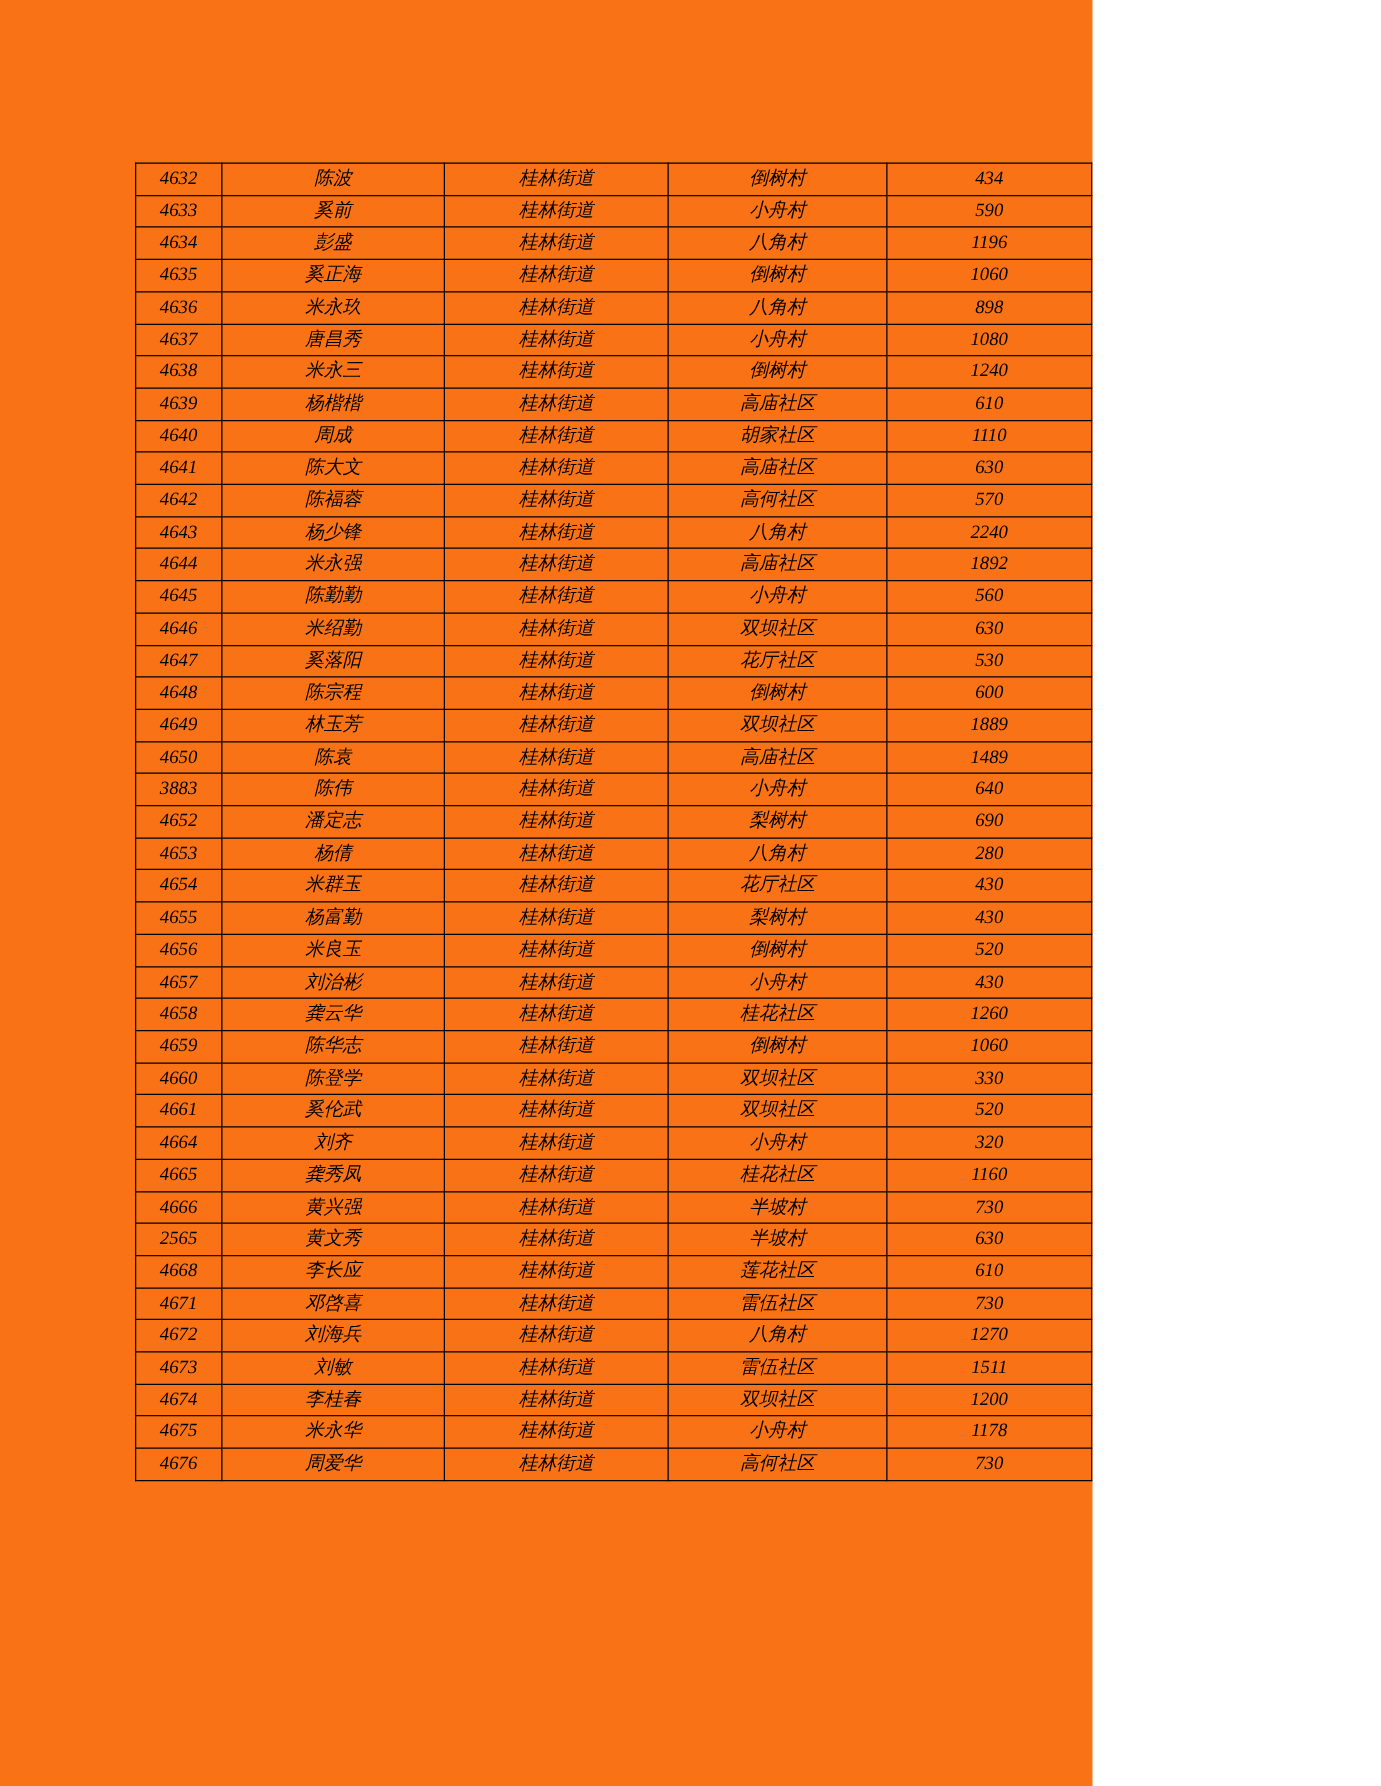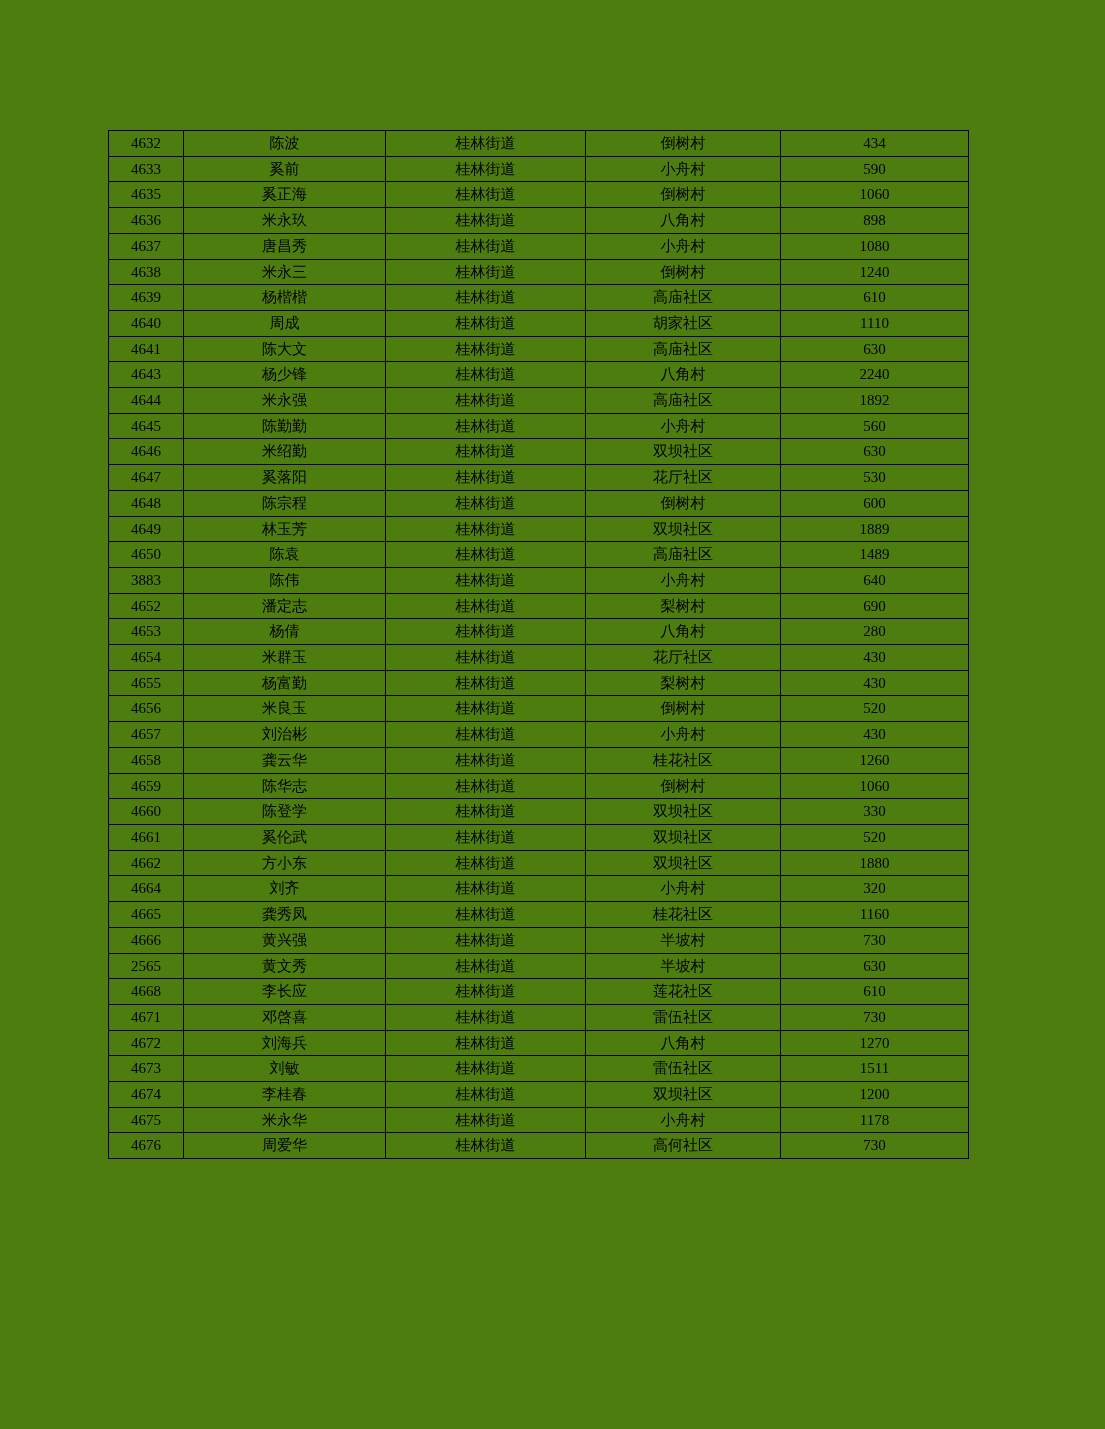--- a/index.html
+++ b/index.html
@@ -8,24 +8,25 @@
     background: #ffffff;
   }
   body {
     width: 1105px;
     height: 1429px;
     font-family: "Liberation Serif", "DejaVu Serif", serif;
     color: #000000;
   }
   .page {
     position: relative;
-    width: 1105px;
+    width: 874px;
     height: 1429px;
-    background: #4d7c0f;
+    background: #f97316;
     overflow: hidden;
+    font-style: italic;
   }
   table.doc-table {
     position: absolute;
     left: 108px;
     top: 130px;
     border-collapse: collapse;
     table-layout: fixed;
   }
   table.doc-table td {
     border: 1px solid #000000;
@@ -65,20 +66,27 @@
           <td>434</td>
         </tr>
         <tr>
           <td>4633</td>
           <td>奚前</td>
           <td>桂林街道</td>
           <td>小舟村</td>
           <td>590</td>
         </tr>
         <tr>
+          <td>4634</td>
+          <td>彭盛</td>
+          <td>桂林街道</td>
+          <td>八角村</td>
+          <td>1196</td>
+        </tr>
+        <tr>
           <td>4635</td>
           <td>奚正海</td>
           <td>桂林街道</td>
           <td>倒树村</td>
           <td>1060</td>
         </tr>
         <tr>
           <td>4636</td>
           <td>米永玖</td>
           <td>桂林街道</td>
@@ -114,20 +122,27 @@
           <td>1110</td>
         </tr>
         <tr>
           <td>4641</td>
           <td>陈大文</td>
           <td>桂林街道</td>
           <td>高庙社区</td>
           <td>630</td>
         </tr>
         <tr>
+          <td>4642</td>
+          <td>陈福蓉</td>
+          <td>桂林街道</td>
+          <td>高何社区</td>
+          <td>570</td>
+        </tr>
+        <tr>
           <td>4643</td>
           <td>杨少锋</td>
           <td>桂林街道</td>
           <td>八角村</td>
           <td>2240</td>
         </tr>
         <tr>
           <td>4644</td>
           <td>米永强</td>
           <td>桂林街道</td>
@@ -245,27 +260,20 @@
           <td>桂林街道</td>
           <td>双坝社区</td>
           <td>330</td>
         </tr>
         <tr>
           <td>4661</td>
           <td>奚伦武</td>
           <td>桂林街道</td>
           <td>双坝社区</td>
           <td>520</td>
-        </tr>
-        <tr>
-          <td>4662</td>
-          <td>方小东</td>
-          <td>桂林街道</td>
-          <td>双坝社区</td>
-          <td>1880</td>
         </tr>
         <tr>
           <td>4664</td>
           <td>刘齐</td>
           <td>桂林街道</td>
           <td>小舟村</td>
           <td>320</td>
         </tr>
         <tr>
           <td>4665</td>

